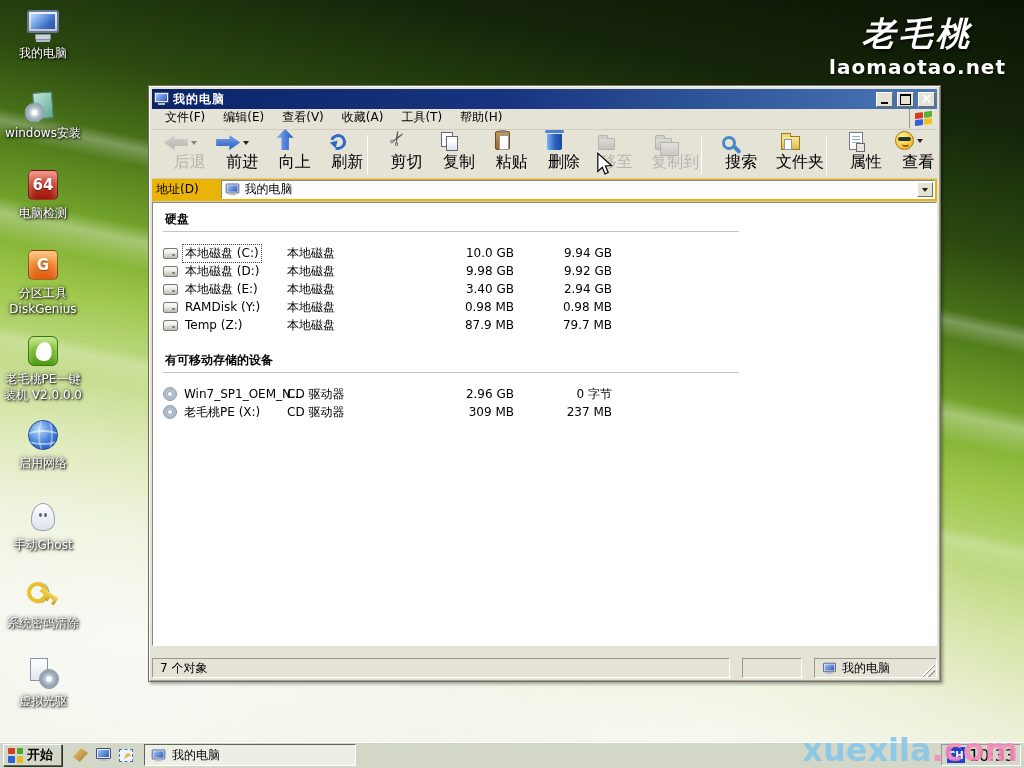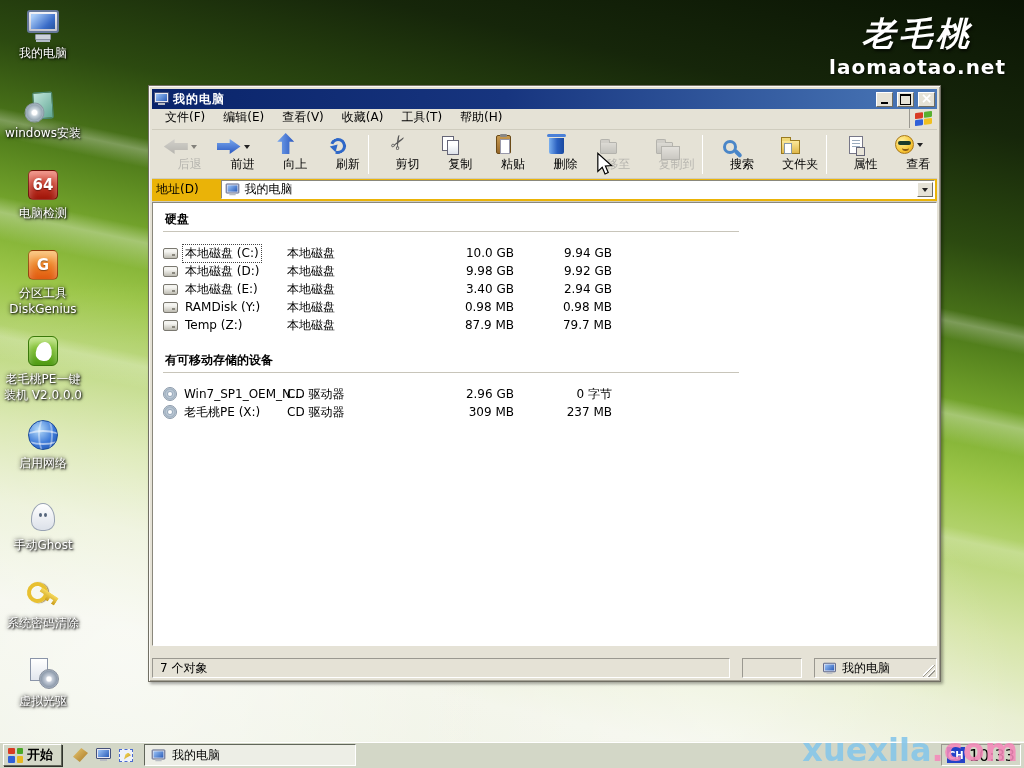--- a/index.html
+++ b/index.html
@@ -61,21 +61,21 @@
   .wbtn-close::after { content:"×"; font-size:14px; font-weight:bold; line-height:1; margin-top:-2px; }
   .menubar { height:21px; flex:none; display:flex; align-items:flex-end; padding-left:4px; border-bottom:1px solid #cfccbe; position:relative; background:#e5e2d6; }
   .menu-item { padding:3px 9px; cursor:default; }
   .menu-logo-box { position:absolute; right:0; top:0; bottom:1px; width:28px; border-left:1px solid #9a9890; display:flex; align-items:center; justify-content:center; background:#e5e2d6; }
   .flag { display:grid; grid-template-columns:8px 8px; grid-auto-rows:6px; gap:1px; transform:skewY(-8deg); }
   .flag span { border-radius:1px; }
   .flag .f-r{background:#d83b24;} .flag .f-g{background:#58b030;} .flag .f-b{background:#3060d8;} .flag .f-y{background:#f0c020;}
   
   .toolbar { height:49px; flex:none; display:flex; align-items:stretch; padding:2px 2px 1px; border-bottom:1px solid #cfccbe; background:#e5e2d6; }
   .tb-btn { min-width:44px; display:flex; flex-direction:column; align-items:center; justify-content:flex-end; gap:2px; padding:2px 5px 3px; border:1px solid transparent; cursor:default; }
-  .tb-btn .tb-label { font-size:12px; white-space:nowrap;margin-left:19px; }
+  .tb-btn .tb-label { font-size:16px; white-space:nowrap;margin-left:19px; }
   .tb-btn.disabled { opacity:.5; filter:grayscale(1); }
   .tb-btn.disabled .tb-label { color:#8a887a; }
   .tb-ico { height:24px; display:flex; align-items:center; justify-content:center; }
   .tb-wrap { display:flex; align-items:center; gap:3px; }
   .caret { width:0; height:0; border:3px solid transparent; border-top:4px solid #222; margin-top:4px; }
   .tb-sep { width:1px; background:#aca899; border-right:1px solid #fff; margin:3px 3px; }
   .icon-arrow-left { width:24px; height:15px; background:linear-gradient(#c2c2ba,#8a8a82); clip-path:polygon(45% 0,45% 27%,100% 27%,100% 73%,45% 73%,45% 100%,0 50%); }
   .icon-arrow-right { width:24px; height:15px; background:linear-gradient(#7aa8ee,#2a58c0); clip-path:polygon(55% 0,55% 27%,0 27%,0 73%,55% 73%,55% 100%,100% 50%); }
   .icon-arrow-up { width:17px; height:21px; background:linear-gradient(90deg,#7aa8ee,#2a58c0); clip-path:polygon(50% 0,100% 42%,72% 42%,72% 100%,28% 100%,28% 42%,0 42%); }
   .icon-refresh { width:16px; height:16px; border:3px solid #2f68c8; border-radius:50%; border-left-color:transparent; position:relative; transform:rotate(-25deg); }

